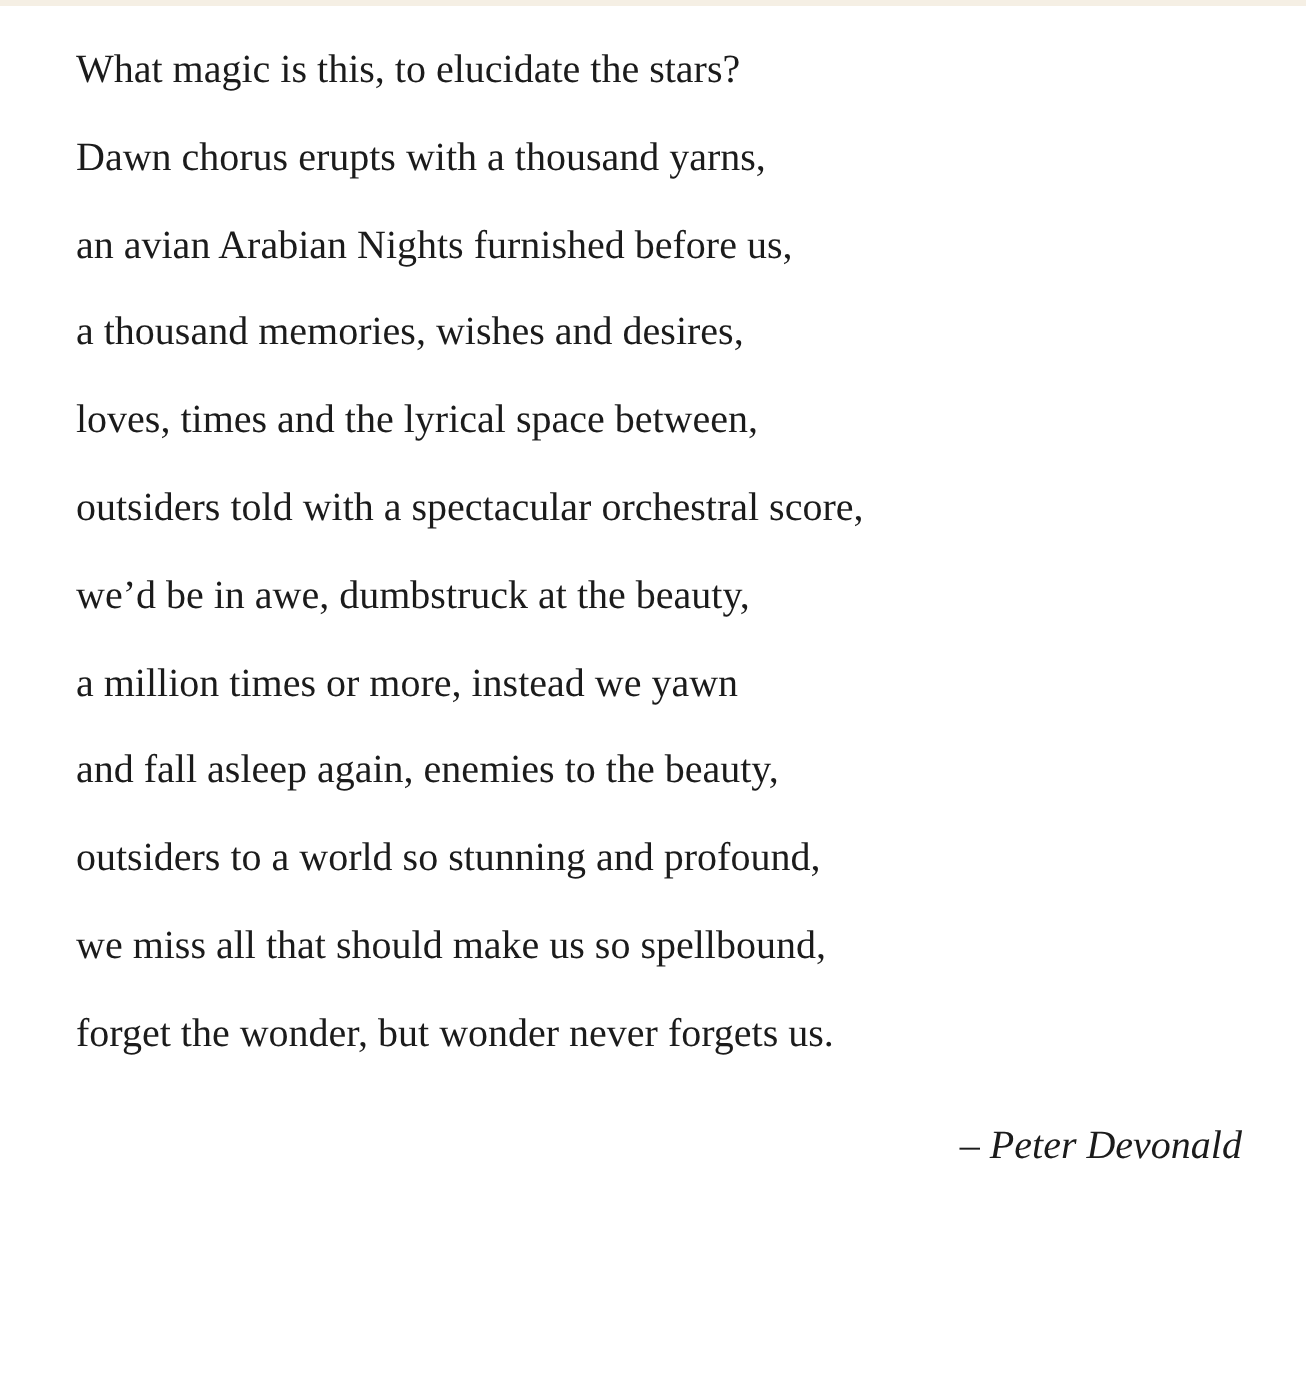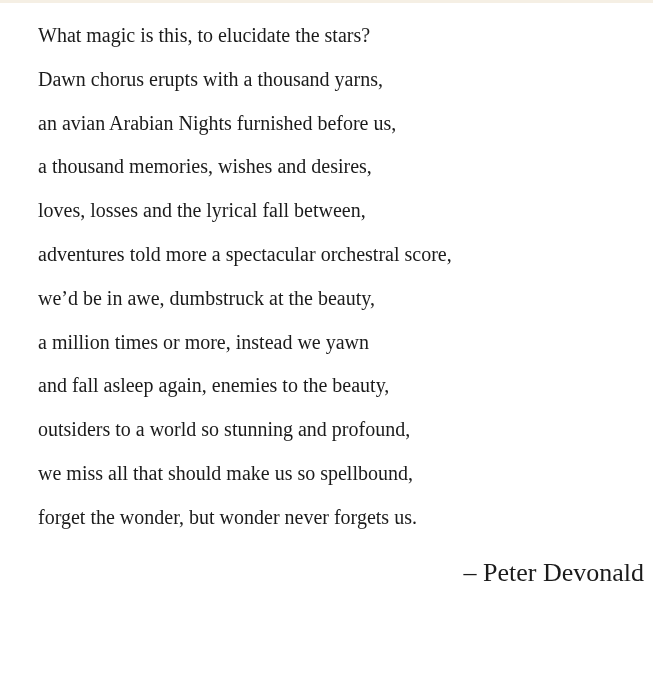--- a/index.html
+++ b/index.html
@@ -29,40 +29,41 @@
   }
   .poem p.poem-line {
     margin: 0;
     font-size: 20px;
     line-height: 43.8px;
     color: #1b1b1b;
     white-space: nowrap;
   }
   .attribution {
     margin: 11px 0 0 0;
-    padding-right: 9px;
+    padding-right: 32px;
     text-align: right;
-    font-size: 26px;
+    font-style: italic;
+    font-size: 20px;
     line-height: 44px;
     color: #1b1b1b;
   }
 </style>
 </head>
 <body>
 
 <div class="page">
   <div class="top-strip"></div>
 
   <div class="poem">
     <p class="poem-line">What magic is this, to elucidate the stars?</p>
     <p class="poem-line">Dawn chorus erupts with a thousand yarns,</p>
     <p class="poem-line">an avian Arabian Nights furnished before us,</p>
     <p class="poem-line">a thousand memories, wishes and desires,</p>
-    <p class="poem-line">loves, losses and the lyrical fall between,</p>
-    <p class="poem-line">adventures told more a spectacular orchestral score,</p>
+    <p class="poem-line">loves, times and the lyrical space between,</p>
+    <p class="poem-line">outsiders told with a spectacular orchestral score,</p>
     <p class="poem-line">we’d be in awe, dumbstruck at the beauty,</p>
     <p class="poem-line">a million times or more, instead we yawn</p>
     <p class="poem-line">and fall asleep again, enemies to the beauty,</p>
     <p class="poem-line">outsiders to a world so stunning and profound,</p>
     <p class="poem-line">we miss all that should make us so spellbound,</p>
     <p class="poem-line">forget the wonder, but wonder never forgets us.</p>
   </div>
 
   <p class="attribution">– Peter Devonald</p>
 </div>

